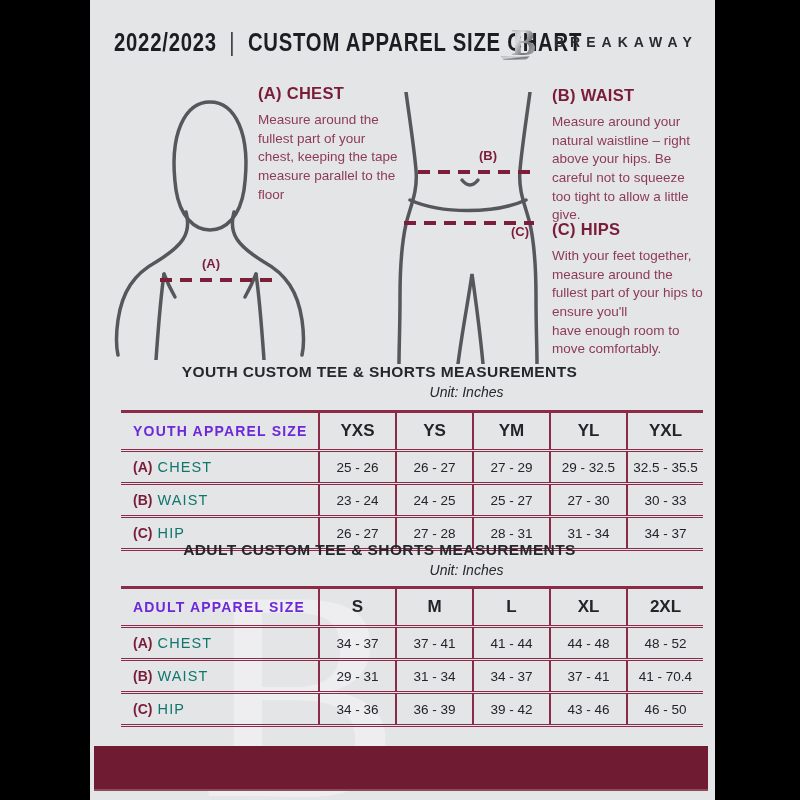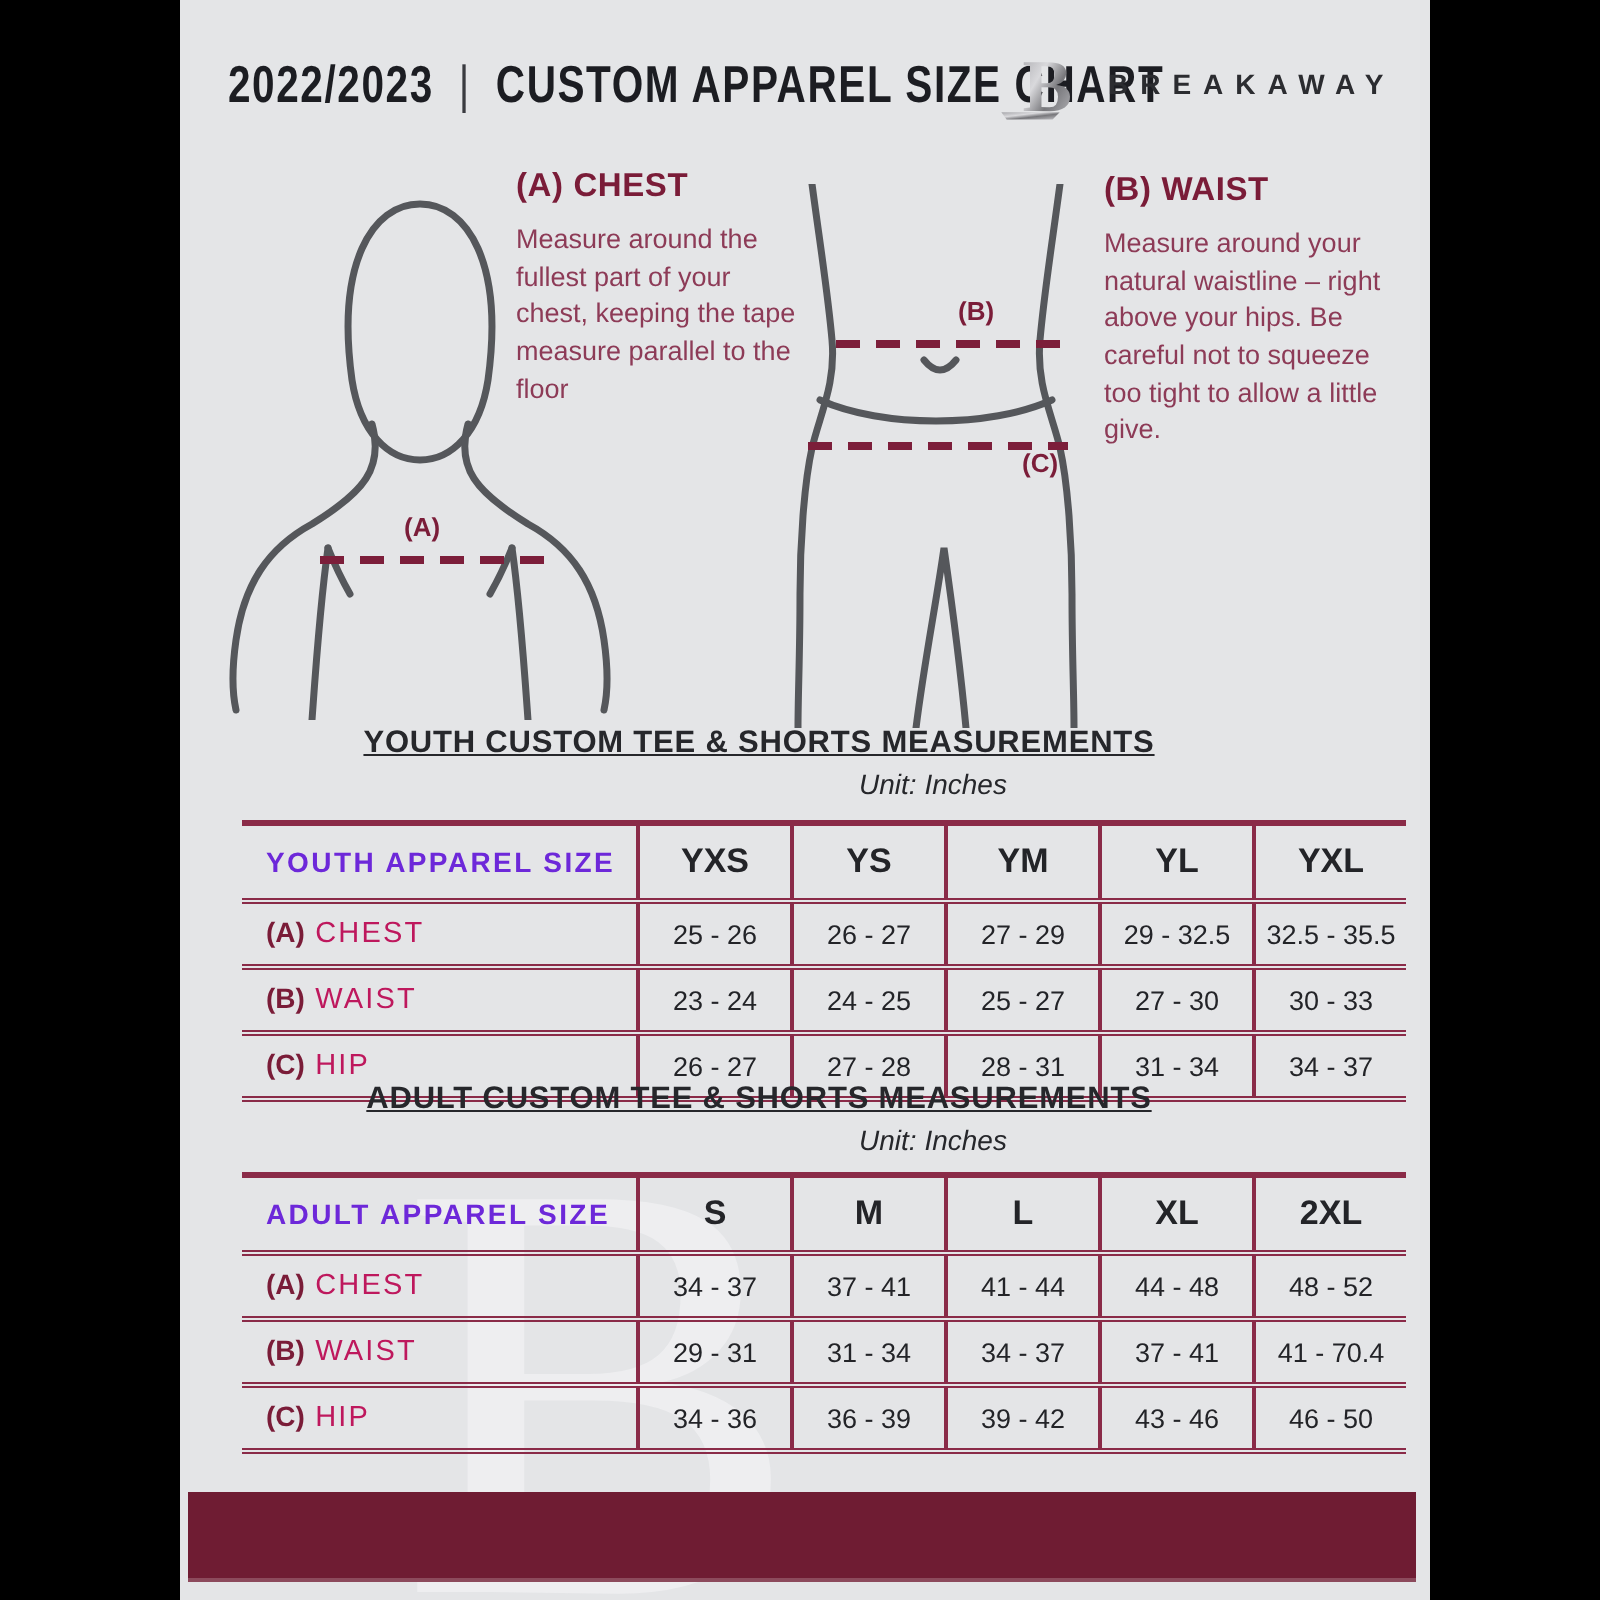--- a/index.html
+++ b/index.html
@@ -43,21 +43,21 @@
   .guide p{
     margin:0;font-size:13.5px;line-height:1.38;color:#8d3b57;
     white-space:pre-line;
   }
   .guide-a{left:168px;top:84px;width:140px;}
   .guide-b{left:462px;top:86px;width:155px;}
   .guide-c{left:462px;top:220px;width:155px;}
   
   .section-title{
     position:absolute;left:0;width:579px;text-align:center;z-index:1;
-    font-weight:bold;font-size:15.5px;color:#26272b;letter-spacing:.4px;text-decoration:underline;
+    font-weight:bold;font-size:15.5px;color:#26272b;letter-spacing:.4px;
   }
   .unit{
     position:absolute;left:0;width:753px;text-align:center;z-index:1;
     font-style:italic;font-size:14px;color:#26272b;
   }
   .st-youth{top:363px;}  .u-youth{top:384px;}
   .st-adult{top:541px;}  .u-adult{top:562px;}
   
   table.size-table{
     position:absolute;left:31px;width:562px;z-index:1;
@@ -73,21 +73,21 @@
     border-left:2px solid #8a2b48;width:75px;text-align:center;
   }
   .size-table th:first-child,.size-table td:first-child{
     width:185px;text-align:left;padding-left:12px;
   }
   .size-table th{height:36px;}
   .size-table td{height:30px;}
   .label-head{font-weight:bold;font-size:14px;letter-spacing:1.2px;color:#6d28d9;}
   .size-head{font-weight:bold;font-size:17px;color:#232428;}
   .row-label .rk{font-weight:bold;font-size:14px;color:#7a1c38;}
-  .row-label .rl{font-size:14.5px;letter-spacing:1.1px;color:#be185d;}
+  .row-label .rl{font-size:14.5px;letter-spacing:1.1px;color:#0f766e;}
   .val{font-size:13.5px;color:#232428;}
   
   .watermark{
     position:absolute;left:110px;top:545px;z-index:0;
     font-family:"Liberation Serif", serif;font-size:300px;line-height:1;
     color:#f2f2f4;opacity:.75;user-select:none;
   }
   .footer-bar{
     position:absolute;left:4px;top:746px;width:614px;height:43px;
     background:#6f1c33;z-index:2;border-bottom:2px solid #8c4a5c;
@@ -151,20 +151,25 @@
   <span class="fig-label lbl-c">(C)</span>
 
   <div class="guide guide-a">
     <h3>(A) CHEST</h3>
     <p>Measure around the fullest part of your chest, keeping the tape measure parallel to the floor</p>
   </div>
   <div class="guide guide-b">
     <h3>(B) WAIST</h3>
     <p>Measure around your natural waistline – right above your hips. Be careful not to squeeze too tight to allow a little give.</p>
   </div>
+  <div class="guide guide-c">
+    <h3>(C) HIPS</h3>
+    <p>With your feet together, measure around the fullest part of your hips to ensure you'll
+have enough room to move comfortably.</p>
+  </div>
 
   <div class="section-title st-youth">YOUTH CUSTOM TEE &amp; SHORTS MEASUREMENTS</div>
   <div class="unit u-youth">Unit: Inches</div>
   <table class="size-table t-youth">
       <thead>
         <tr>
           <th class="label-head">YOUTH APPAREL SIZE</th>
           <th class="size-head">YXS</th>
           <th class="size-head">YS</th>
           <th class="size-head">YM</th>

